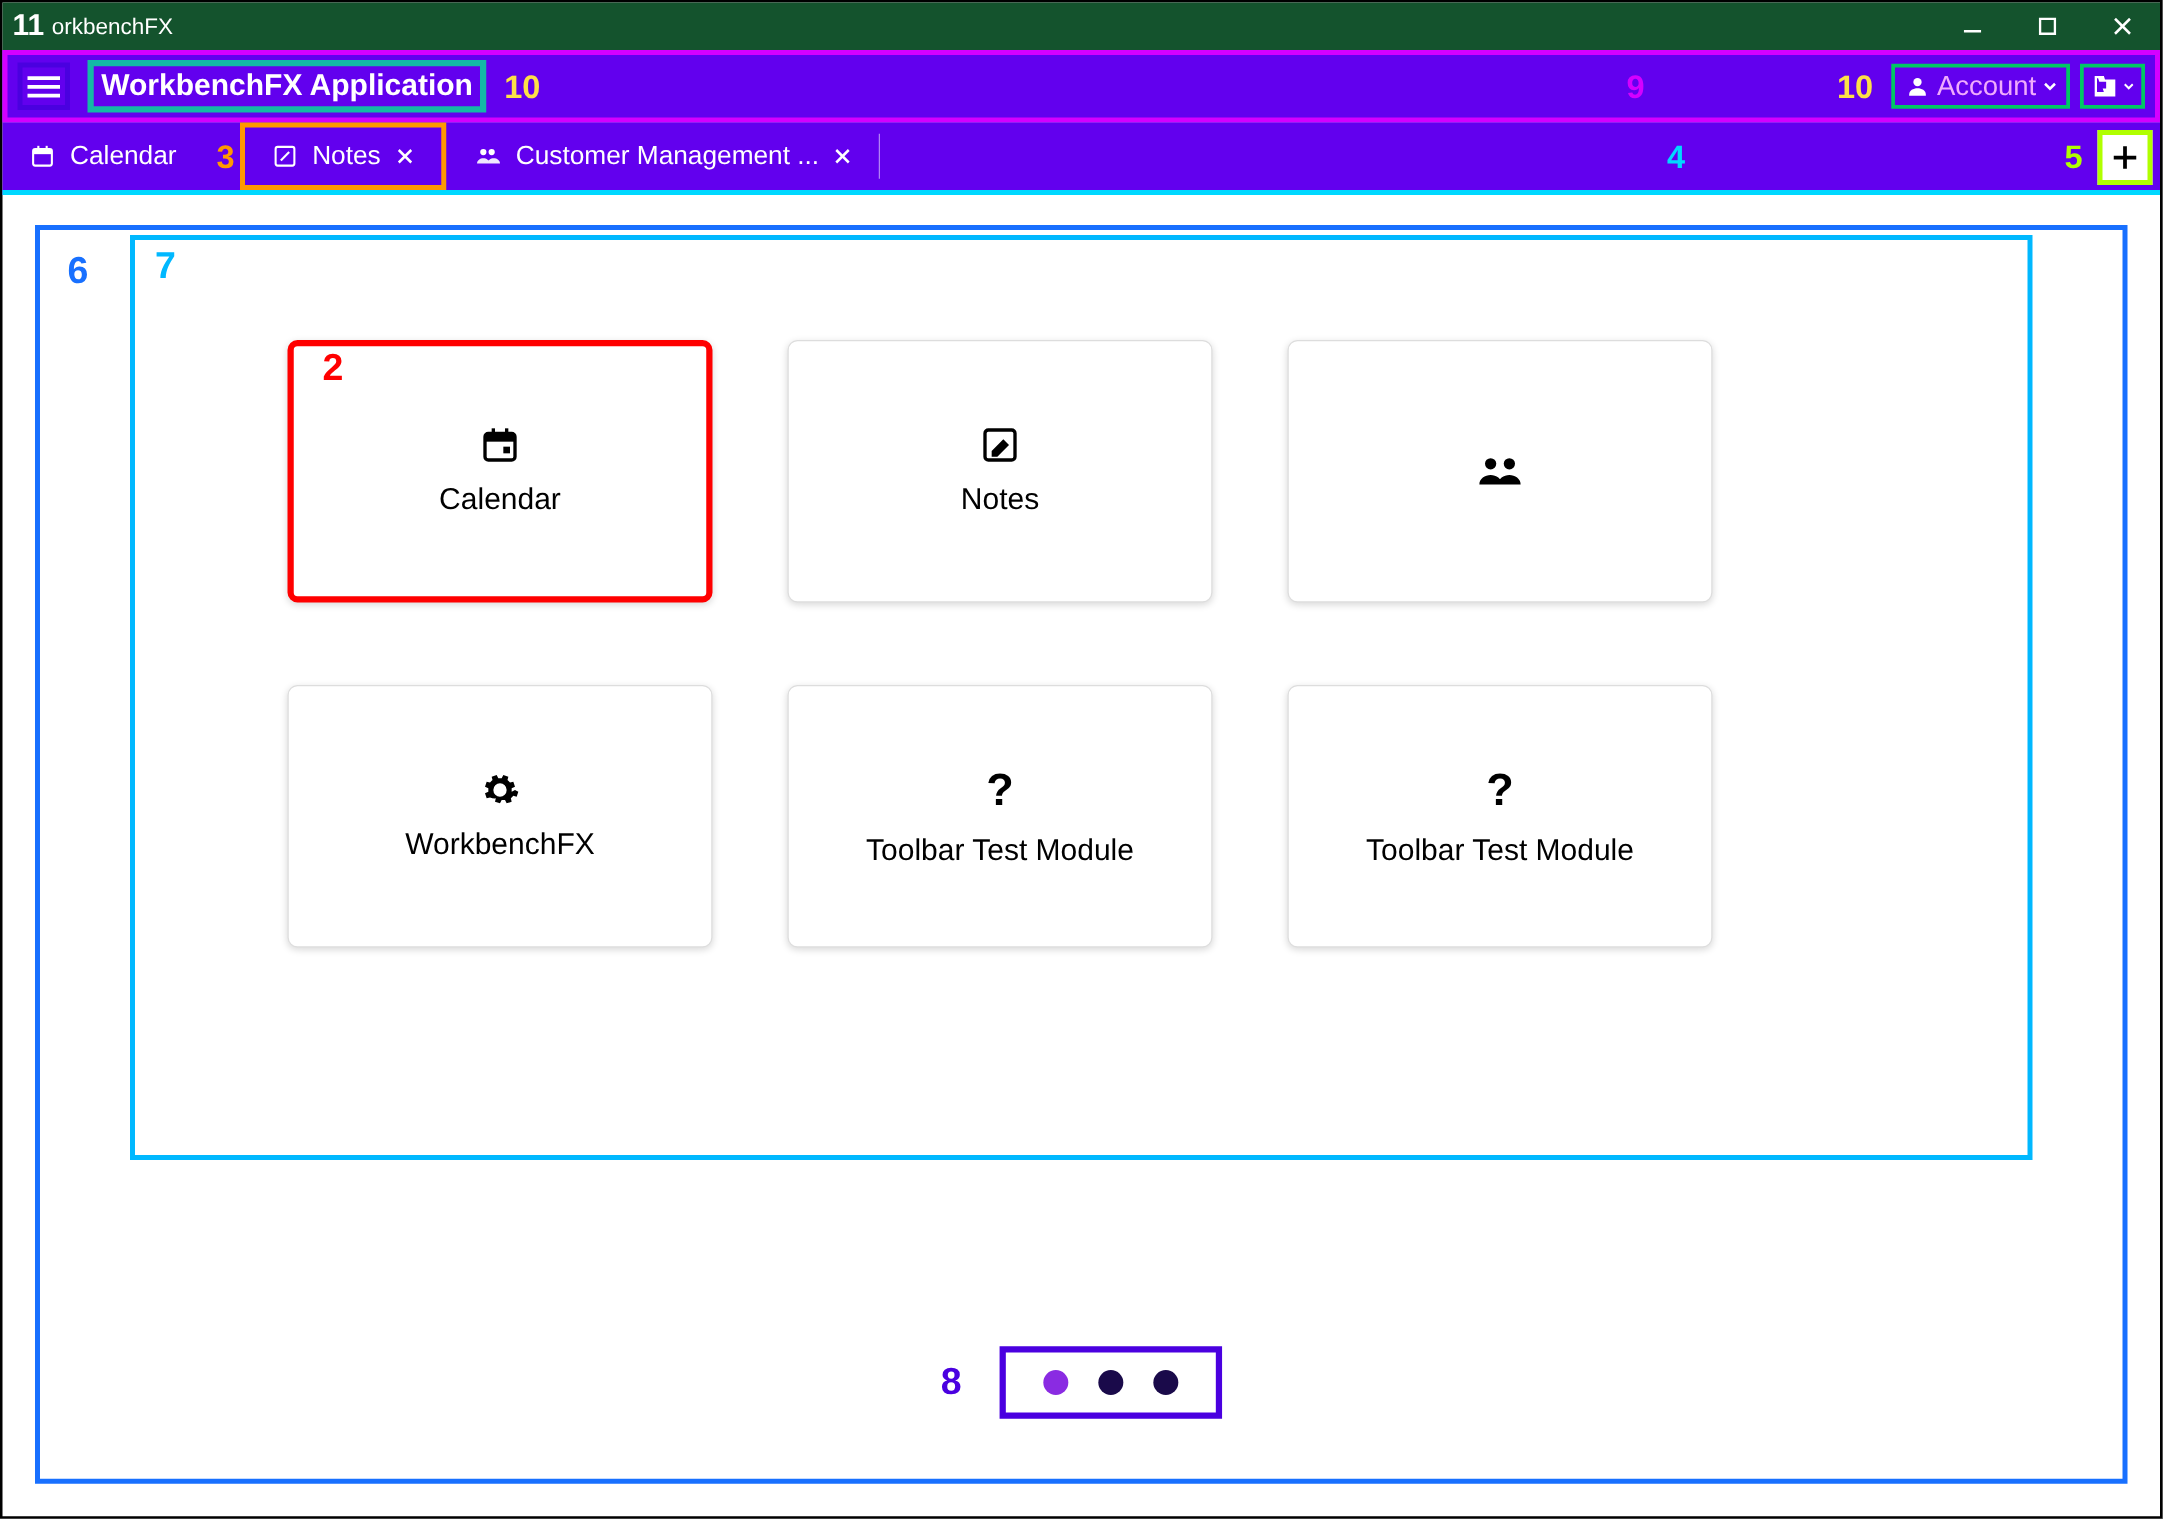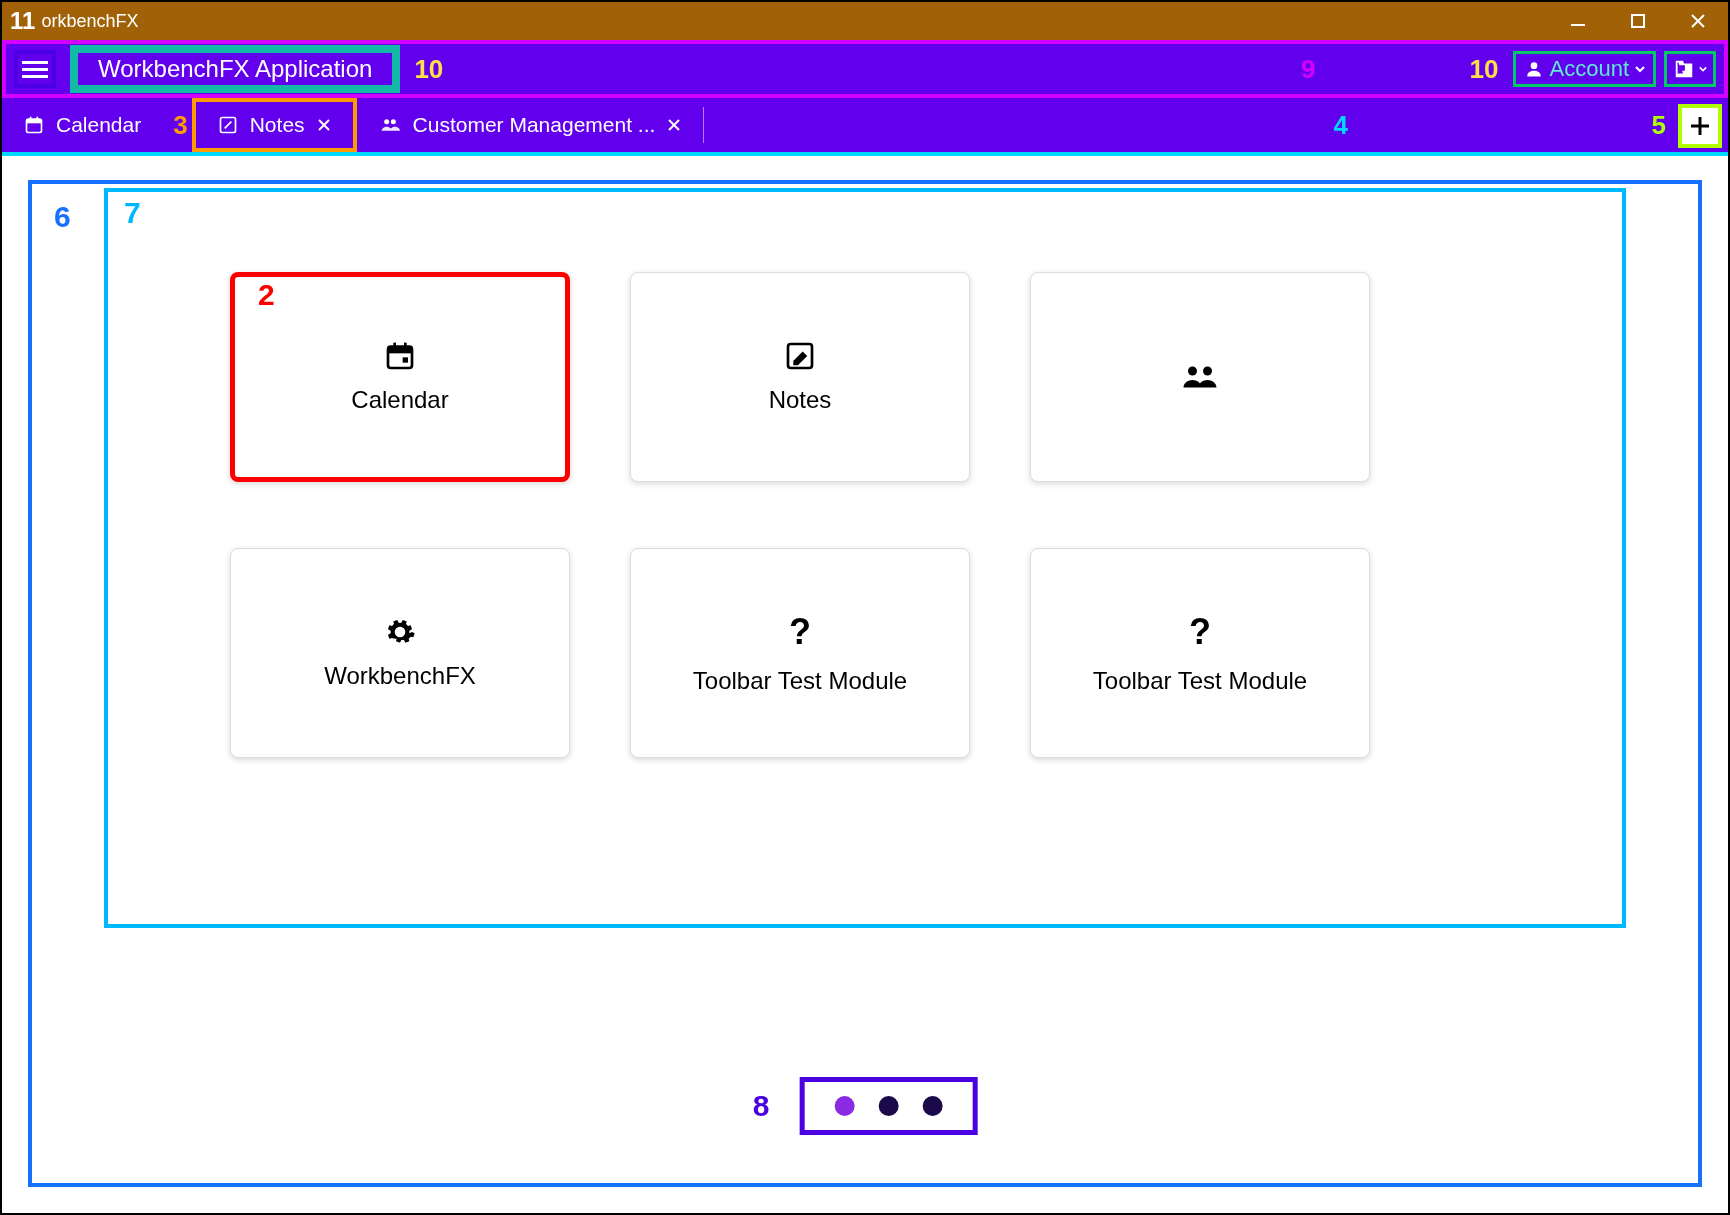--- a/index.html
+++ b/index.html
@@ -1,38 +1,38 @@
 <!DOCTYPE html>
 <html><head>
 <meta charset="utf-8">
 <style>
   * { box-sizing: border-box; margin: 0; padding: 0; }
   html, body { width: 100%; height: 100%; font-family: "Segoe UI", sans-serif; background: #000; }
   
   .window { width: 1730px; height: 1215px; background: #fff; position: relative; border: 2px solid #000; }
   
   
-  .titlebar { background: #a16207; color: #fff; height: 38px; display: flex; align-items: center; padding: 0 8px; position: relative; }
+  .titlebar { background: #14532d; color: #fff; height: 38px; display: flex; align-items: center; padding: 0 8px; position: relative; }
   .titlebar-left { display: flex; align-items: center; gap: 6px; }
   .titlebar-num { font-weight: bold; font-size: 24px; color: #fff; }
   .titlebar-title { font-size: 18px; color: #fff; }
   .titlebar-controls { position: absolute; right: 0; top: 0; height: 100%; display: flex; }
   .titlebar-btn { width: 60px; display: flex; align-items: center; justify-content: center; color: #fff; font-size: 18px; }
 
   
   .toolbar { background: #6200EE; height: 58px; display: flex; align-items: center; border: 4px solid #d400ff; position: relative; padding: 0 8px; gap: 14px; }
   .menu-btn { width: 42px; height: 38px; border: 4px solid #4a00e0; display: flex; flex-direction: column; justify-content: center; align-items: center; gap: 4px; }
   .menu-btn span { display:block; width: 26px; height: 3px; background: #fff; }
-  .toolbar-title-wrap { border: 8px solid #14b8a6; padding: 2px 20px; }
+  .toolbar-title-wrap { border: 5px solid #14b8a6; padding: 2px 6px; font-weight: bold; }
   .toolbar-title { color: #fff; font-size: 24px; }
   .annot-10 { color: #fde047; font-weight: bold; font-size: 26px; }
   .toolbar-spacer { flex: 1; }
   .annot-9 { color: #d400ff; font-weight: bold; font-size: 26px; margin-right: 140px; }
   .toolbar-right { display: flex; align-items: center; gap: 8px; }
-  .account-btn { border: 3px solid #00c864; display: flex; align-items: center; gap: 6px; color: #5eead4; padding: 2px 8px; font-size: 22px; }
+  .account-btn { border: 3px solid #00c864; display: flex; align-items: center; gap: 6px; color: #f0abfc; padding: 2px 8px; font-size: 22px; }
   .lang-btn { border: 3px solid #00c864; padding: 4px 6px; color: #fff; display:flex; align-items:center; gap:4px;}
   
   
   .tabbar { background: #6200EE; height: 58px; display: flex; align-items: center; border-bottom: 4px solid #00d8ff; position: relative; }
   .tab { display: flex; align-items: center; gap: 12px; color: #fff; font-size: 21px; padding: 0 22px; height: 100%; }
   .tab.annot-orange { border: 4px solid #ff9900; }
   .tab-sep { width: 1px; height: 36px; background: rgba(255,255,255,0.5); }
   .annot-3 { color: #ff9900; font-weight: bold; font-size: 26px; margin: 0 4px 0 10px;}
   .annot-4 { color: #00d8ff; font-weight: bold; font-size: 26px; position: absolute; right: 380px; }
   .annot-5 { color: #b0ff00; font-weight: bold; font-size: 26px; position: absolute; right: 62px; }

